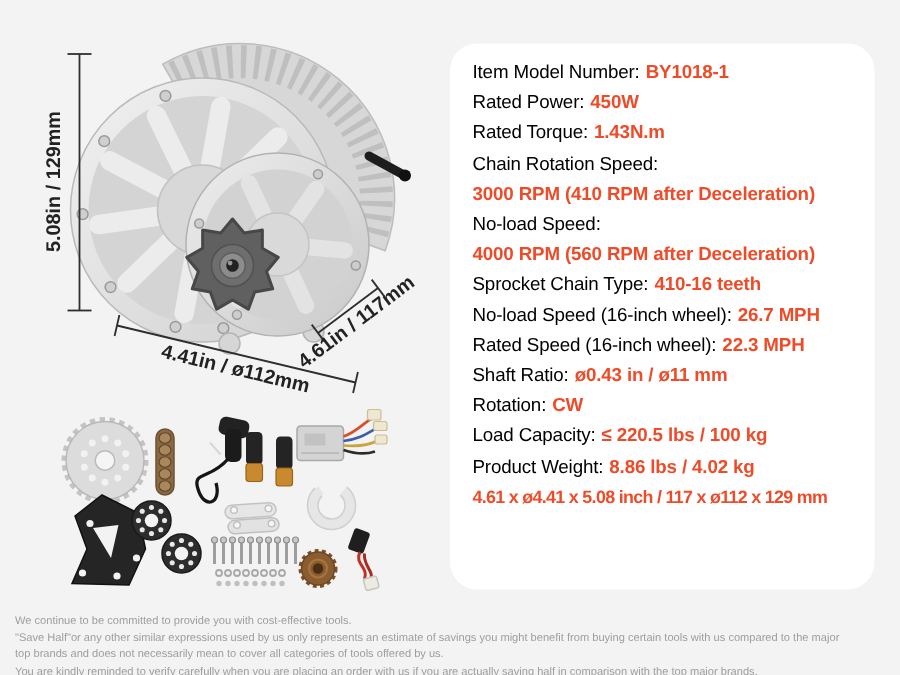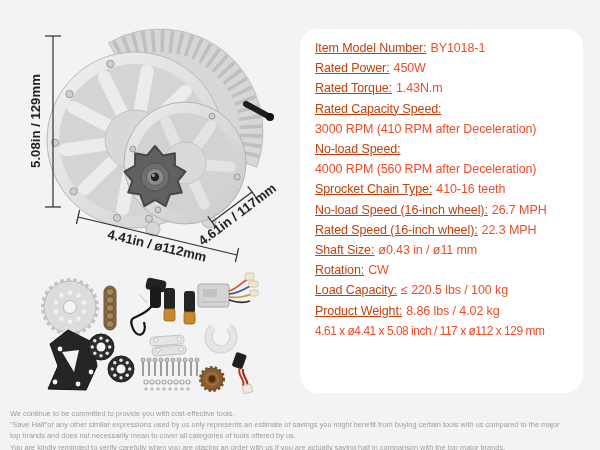--- a/index.html
+++ b/index.html
@@ -12,22 +12,22 @@
   .photo-area svg{position:absolute;left:0;top:0;}
   .dim-label{font-family:"Liberation Sans",sans-serif;font-weight:bold;
              font-size:13.2px;fill:#222;text-anchor:middle;}
 
   
   .spec-card{position:absolute;left:300px;top:29px;width:283px;height:364px;
              background:#ffffff;border-radius:18px;box-sizing:border-box;
              padding:9px 14px 0 15px;}
   .spec-row{line-height:20.2px;font-size:12.5px;letter-spacing:-0.1px;
             white-space:nowrap;}
-  .spec-row .lbl{color:#c2410c;text-decoration:underline;}
-  .spec-row .val{color:#ef4b28;font-weight:normal;margin-left:4px;}
+  .spec-row .lbl{color:#000000;}
+  .spec-row .val{color:#ef4b28;font-weight:bold;margin-left:4px;}
   .spec-row.stacked .lbl,
   .spec-row.stacked .val{display:block;margin-left:0;}
   .val.long{font-size:11.9px;letter-spacing:-0.45px;}
 
   
   .disclaimer{position:absolute;left:10px;top:408px;width:588px;
               font-size:7.4px;line-height:11.2px;color:#9d9d9d;
               white-space:nowrap;}
 </style>
 </head>
@@ -319,31 +319,31 @@
         </g>
       </g>
     </svg>
   </div>
 
   <div class="spec-card">
     <div class="spec-row"><span class="lbl">Item Model Number:</span><span class="val">BY1018-1</span></div>
     <div class="spec-row"><span class="lbl">Rated Power:</span><span class="val">450W</span></div>
     <div class="spec-row"><span class="lbl">Rated Torque:</span><span class="val">1.43N.m</span></div>
     <div class="spec-row stacked">
-        <span class="lbl">Rated Capacity Speed:</span>
+        <span class="lbl">Chain Rotation Speed:</span>
         <span class="val">3000 RPM (410 RPM after Deceleration)</span>
       </div>
     <div class="spec-row stacked">
         <span class="lbl">No-load Speed:</span>
         <span class="val">4000 RPM (560 RPM after Deceleration)</span>
       </div>
     <div class="spec-row"><span class="lbl">Sprocket Chain Type:</span><span class="val">410-16 teeth</span></div>
     <div class="spec-row"><span class="lbl">No-load Speed (16-inch wheel):</span><span class="val">26.7 MPH</span></div>
     <div class="spec-row"><span class="lbl">Rated Speed (16-inch wheel):</span><span class="val">22.3 MPH</span></div>
-    <div class="spec-row"><span class="lbl">Shaft Size:</span><span class="val">ø0.43 in / ø11 mm</span></div>
+    <div class="spec-row"><span class="lbl">Shaft Ratio:</span><span class="val">ø0.43 in / ø11 mm</span></div>
     <div class="spec-row"><span class="lbl">Rotation:</span><span class="val">CW</span></div>
     <div class="spec-row"><span class="lbl">Load Capacity:</span><span class="val">≤ 220.5 lbs / 100 kg</span></div>
     <div class="spec-row"><span class="lbl">Product Weight:</span><span class="val">8.86 lbs / 4.02 kg</span></div>
     <div class="spec-row stacked">
         <span class="val long">4.61 x ø4.41 x 5.08 inch / 117 x ø112 x 129 mm</span>
       </div>
   </div>
 
   <div class="disclaimer">
     <div>We continue to be committed to provide you with cost-effective tools.</div>

